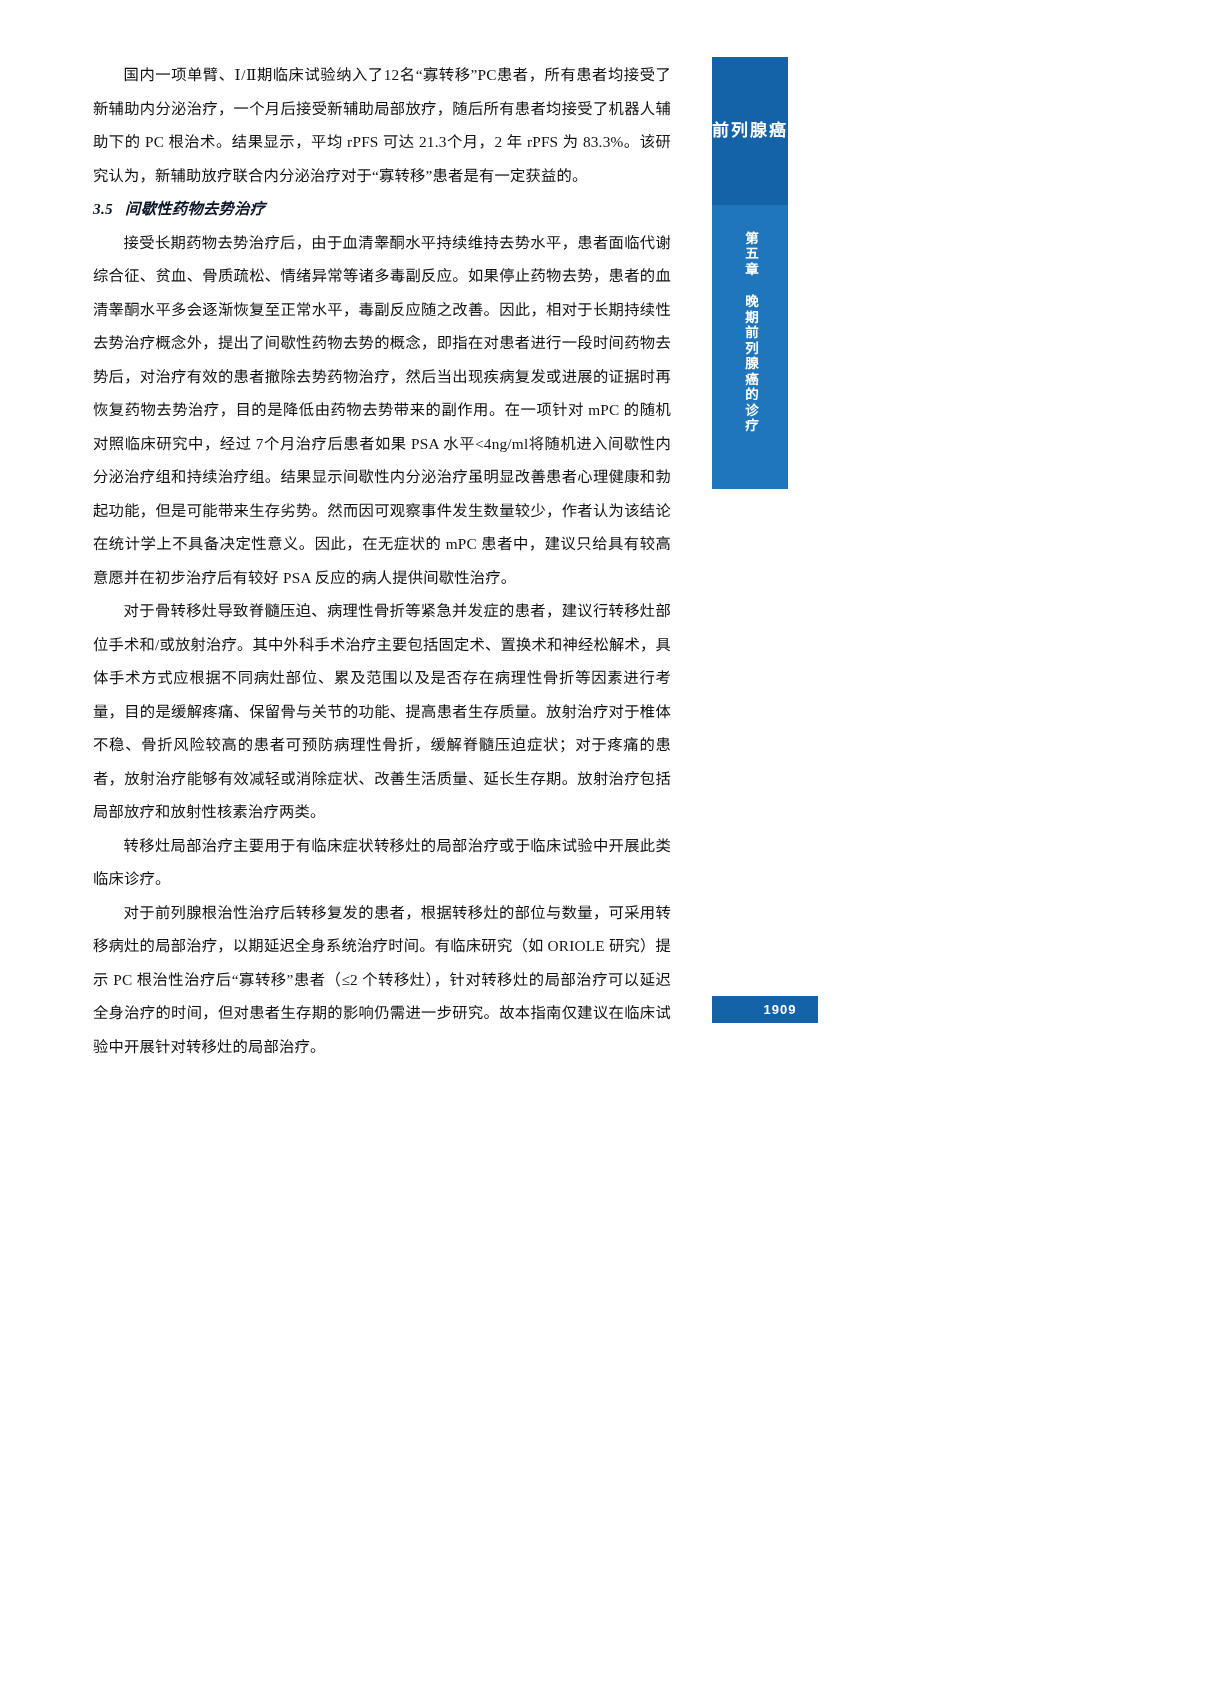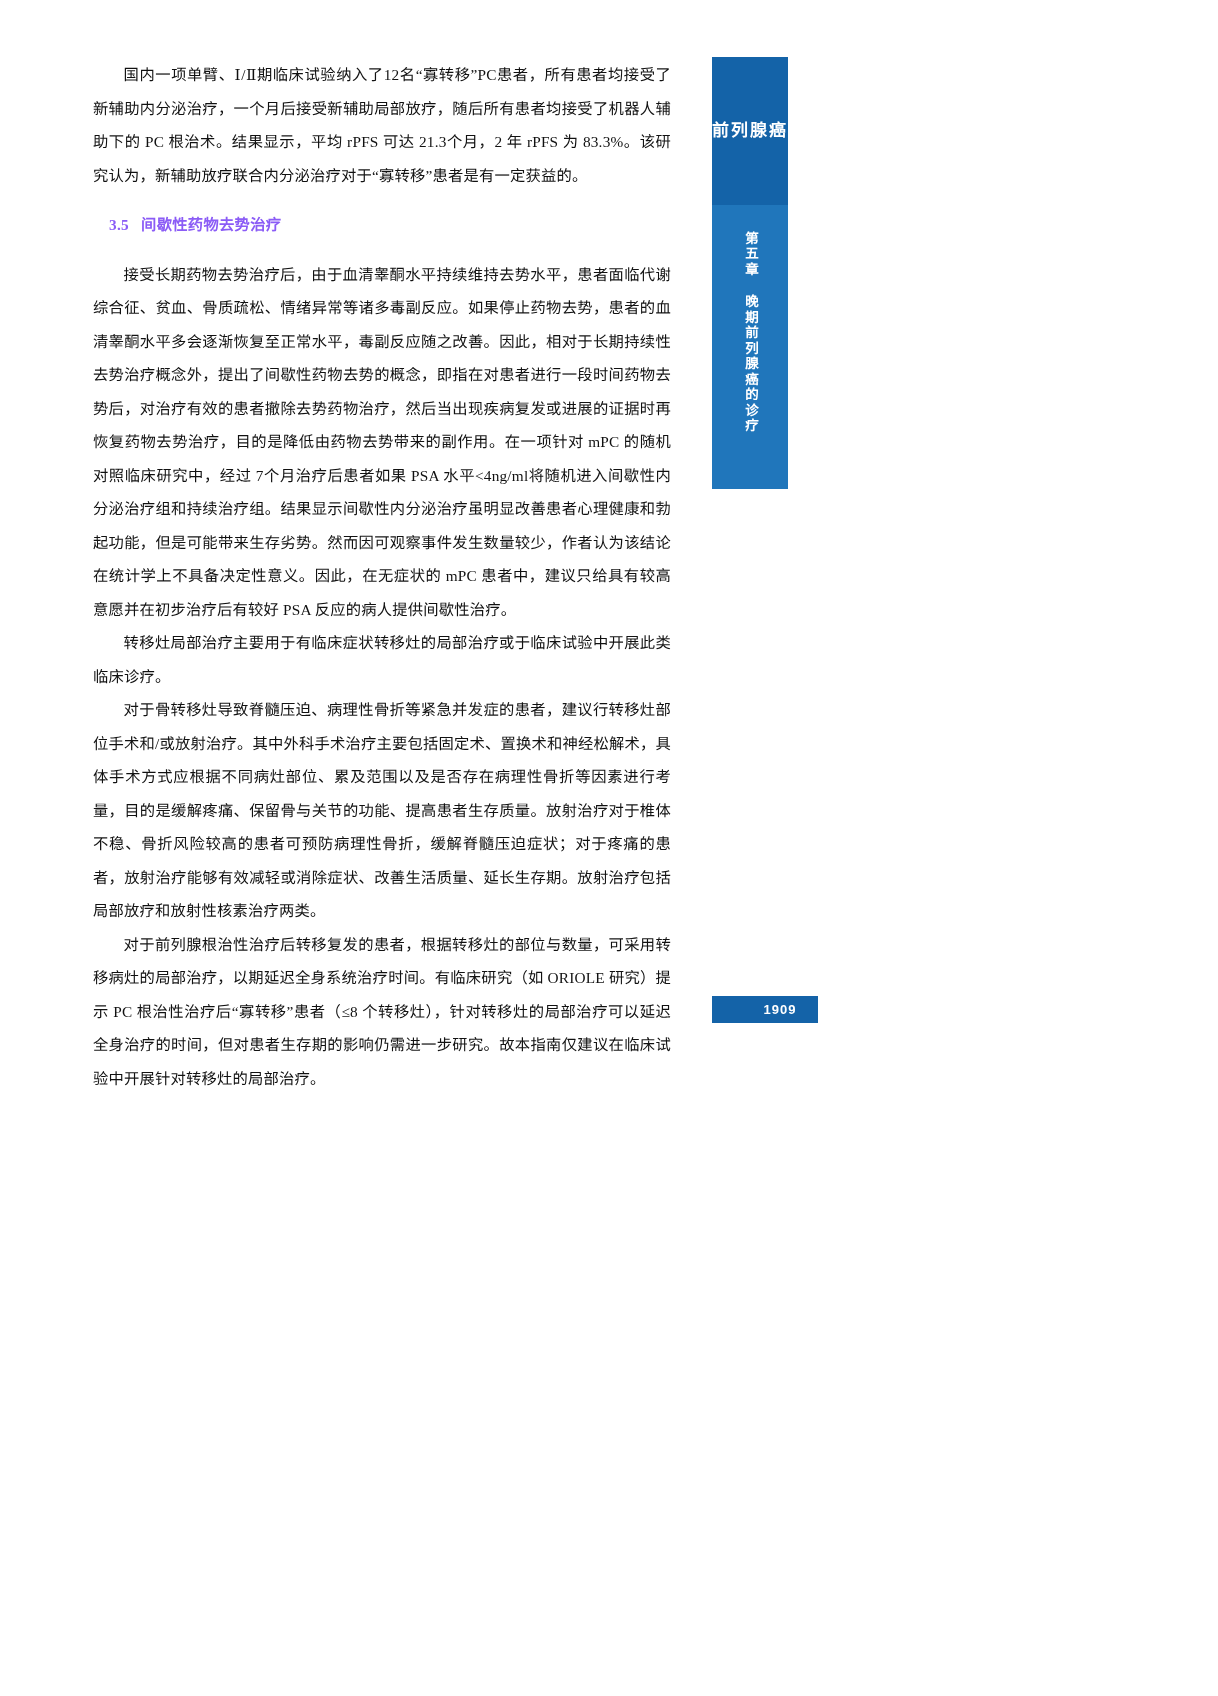--- a/index.html
+++ b/index.html
@@ -34,25 +34,26 @@
     text-align: justify;
     text-justify: inter-ideograph;
     margin: 0 0 0 0;
     letter-spacing: 0.2px;
     text-indent: 2em;
   }
 
   .heading {
     font-size: 15.3px;
     line-height: 33.5px;
-    color: #8b5cf6;
+    color: #0f172a;
     font-weight: bold;
     font-family: "Liberation Sans", "DejaVu Sans", sans-serif;
-    margin: 16px;
+    margin: 0;
     letter-spacing: 0.3px;
+    font-style: italic;
   }
   .heading .num {
     font-weight: bold;
     margin-right: 12px;
     font-family: "Liberation Serif", serif;
   }
 
   
   .tab-main {
     position: absolute;
@@ -127,25 +128,25 @@
 
     <p class="para">国内一项单臂、Ⅰ/Ⅱ期临床试验纳入了12名“寡转移”PC患者，所有患者均接受了新辅助内分泌治疗，一个月后接受新辅助局部放疗，随后所有患者均接受了机器人辅助下的 PC 根治术。结果显示，平均 rPFS 可达 21.3个月，2 年 rPFS 为 83.3%。该研究认为，新辅助放疗联合内分泌治疗对于“寡转移”患者是有一定获益的。</p>
 
     <h3 class="heading">
       <span class="num">3.5</span><span>间歇性药物去势治疗</span>
     </h3>
 
     <p class="para">接受长期药物去势治疗后，由于血清睾酮水平持续维持去势水平，患者面临代谢综合征、贫血、骨质疏松、情绪异常等诸多毒副反应。如果停止药物去势，患者的血清睾酮水平多会逐渐恢复至正常水平，毒副反应随之改善。因此，相对于长期持续性去势治疗概念外，提出了间歇性药物去势的概念，即指在对患者进行一段时间药物去势后，对治疗有效的患者撤除去势药物治疗，然后当出现疾病复发或进展的证据时再恢复药物去势治疗，目的是降低由药物去势带来的副作用。在一项针对 mPC 的随机对照临床研究中，经过 7个月治疗后患者如果 PSA 水平&lt;4ng/ml将随机进入间歇性内分泌治疗组和持续治疗组。结果显示间歇性内分泌治疗虽明显改善患者心理健康和勃起功能，但是可能带来生存劣势。然而因可观察事件发生数量较少，作者认为该结论在统计学上不具备决定性意义。因此，在无症状的 mPC 患者中，建议只给具有较高意愿并在初步治疗后有较好 PSA 反应的病人提供间歇性治疗。</p>
 
 
+    <p class="para">对于骨转移灶导致脊髓压迫、病理性骨折等紧急并发症的患者，建议行转移灶部位手术和/或放射治疗。其中外科手术治疗主要包括固定术、置换术和神经松解术，具体手术方式应根据不同病灶部位、累及范围以及是否存在病理性骨折等因素进行考量，目的是缓解疼痛、保留骨与关节的功能、提高患者生存质量。放射治疗对于椎体不稳、骨折风险较高的患者可预防病理性骨折，缓解脊髓压迫症状；对于疼痛的患者，放射治疗能够有效减轻或消除症状、改善生活质量、延长生存期。放射治疗包括局部放疗和放射性核素治疗两类。</p>
+
     <p class="para">转移灶局部治疗主要用于有临床症状转移灶的局部治疗或于临床试验中开展此类临床诊疗。</p>
 
-    <p class="para">对于骨转移灶导致脊髓压迫、病理性骨折等紧急并发症的患者，建议行转移灶部位手术和/或放射治疗。其中外科手术治疗主要包括固定术、置换术和神经松解术，具体手术方式应根据不同病灶部位、累及范围以及是否存在病理性骨折等因素进行考量，目的是缓解疼痛、保留骨与关节的功能、提高患者生存质量。放射治疗对于椎体不稳、骨折风险较高的患者可预防病理性骨折，缓解脊髓压迫症状；对于疼痛的患者，放射治疗能够有效减轻或消除症状、改善生活质量、延长生存期。放射治疗包括局部放疗和放射性核素治疗两类。</p>
-
-    <p class="para">对于前列腺根治性治疗后转移复发的患者，根据转移灶的部位与数量，可采用转移病灶的局部治疗，以期延迟全身系统治疗时间。有临床研究（如 ORIOLE 研究）提示 PC 根治性治疗后“寡转移”患者（≤8 个转移灶），针对转移灶的局部治疗可以延迟全身治疗的时间，但对患者生存期的影响仍需进一步研究。故本指南仅建议在临床试验中开展针对转移灶的局部治疗。</p>
+    <p class="para">对于前列腺根治性治疗后转移复发的患者，根据转移灶的部位与数量，可采用转移病灶的局部治疗，以期延迟全身系统治疗时间。有临床研究（如 ORIOLE 研究）提示 PC 根治性治疗后“寡转移”患者（≤2 个转移灶），针对转移灶的局部治疗可以延迟全身治疗的时间，但对患者生存期的影响仍需进一步研究。故本指南仅建议在临床试验中开展针对转移灶的局部治疗。</p>
 
   </div>
 
   <div class="tab-main">
     <span>前</span>
     <span>列</span>
     <span>腺</span>
     <span>癌</span>
   </div>
 

